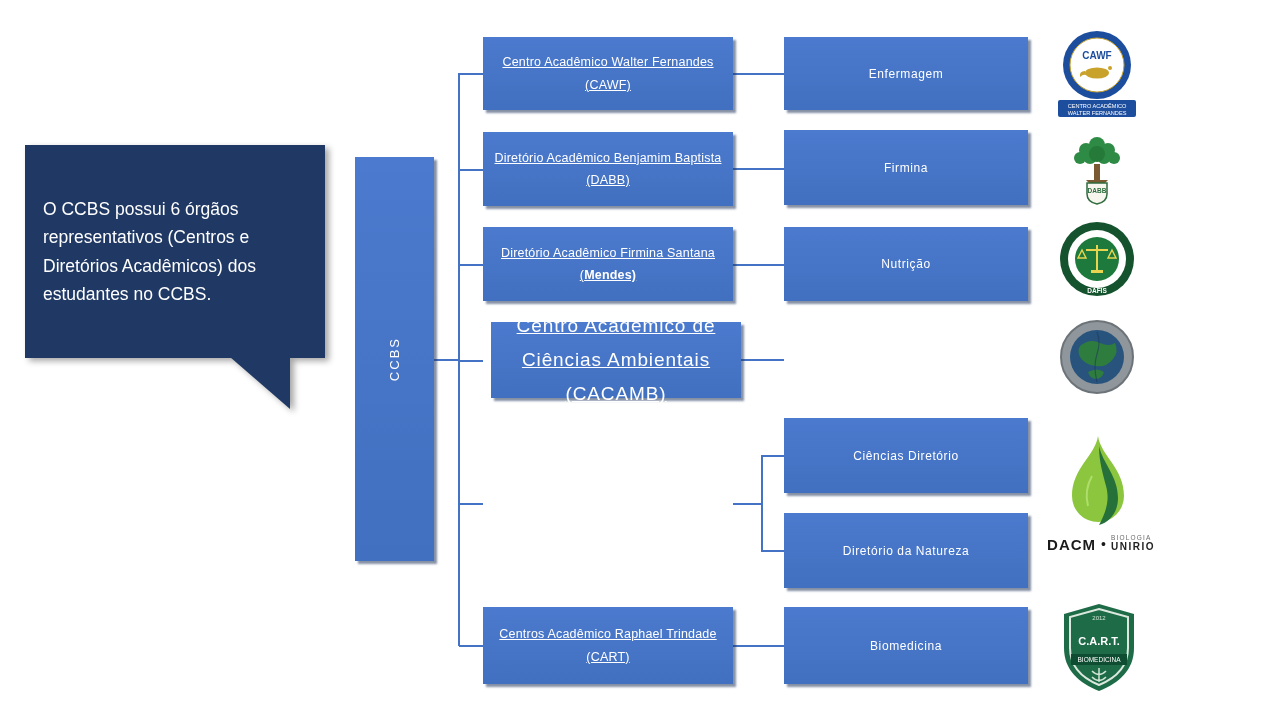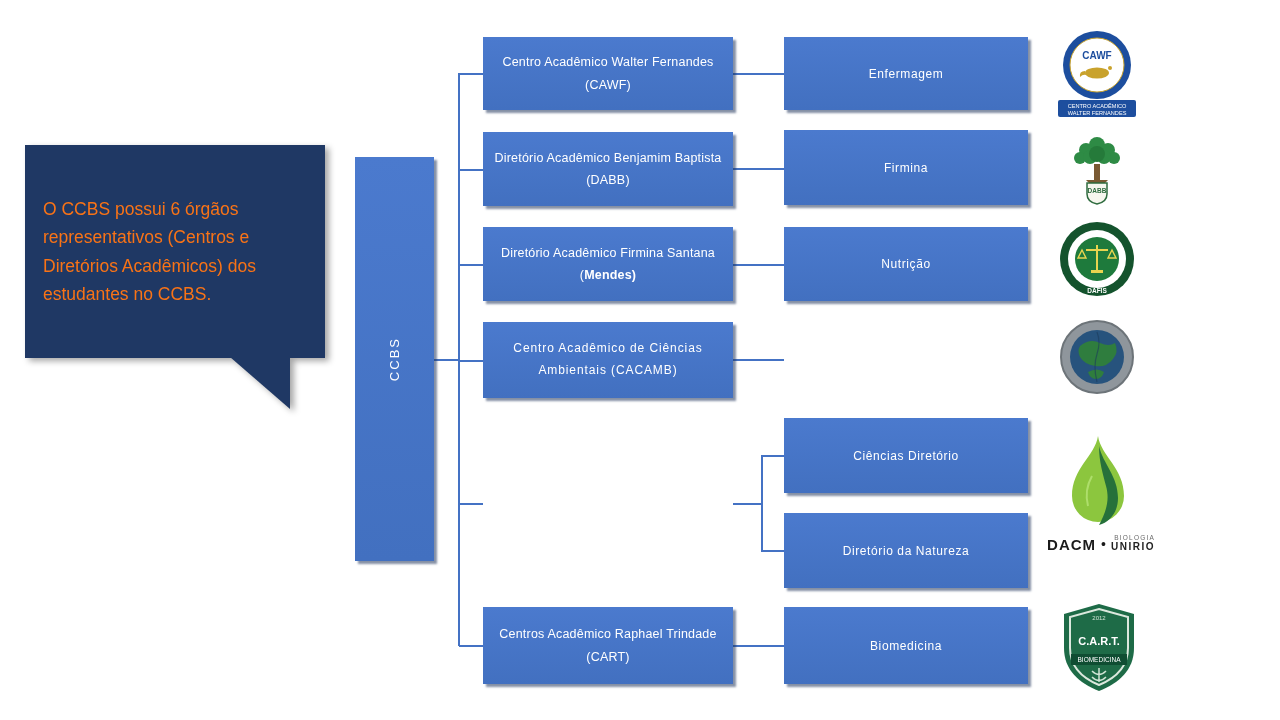--- a/index.html
+++ b/index.html
@@ -12,48 +12,48 @@
   .hline{height:2px;}
   .vline{width:2px;}
   
   .box{
     position:absolute;box-sizing:border-box;
     background:linear-gradient(180deg,#4b7ace 0%,#4270c0 100%);
     box-shadow:3px 3px 2px rgba(33,53,91,.55);
     color:#fff;display:flex;align-items:center;justify-content:center;
     text-align:center;
   }
-  .org-box{font-size:12.5px;line-height:1.8;padding:6px 8px;letter-spacing:.2px;}
-  .org-box.spread{letter-spacing:.9px;font-size:12px;}
+  .org-box{font-size:12.5px;line-height:1.8;padding:6px 8px;letter-spacing:.2px;text-decoration:underline;}
+  .org-box.spread{letter-spacing:.9px;font-size:19px;margin-left:8px;}
   .course-box{font-size:12px;letter-spacing:.6px;}
   .root-box{display:flex;align-items:center;justify-content:center;}
   .root-label{
     writing-mode:vertical-rl;transform:rotate(180deg);
     font-size:13px;letter-spacing:2px;color:#fff;
   }
   
   .callout-wrap{position:absolute;left:0;top:0;filter:drop-shadow(4px 3px 3px rgba(0,0,0,.35));}
   .callout{
     position:absolute;left:25px;top:145px;width:300px;height:213px;
-    background:#1F3864;color:#f97316;box-sizing:border-box;
+    background:#1F3864;color:#ffffff;box-sizing:border-box;
     padding:16px 18px;display:flex;align-items:center;
     font-size:17.5px;line-height:1.62;
   }
   .callout-tail{
     position:absolute;left:230px;top:357px;width:60px;height:52px;
     background:#1F3864;clip-path:polygon(0 0,100% 0,100% 100%);
   }
   
   .dacm-text{
     position:absolute;left:1046px;top:533px;width:110px;height:22px;
     display:flex;align-items:center;justify-content:center;gap:5px;color:#1c1c1c;
   }
   .dacm-acronym{font-weight:bold;font-size:15px;letter-spacing:1px;color:#1b1b1b;}
   .dacm-dot{font-size:14px;color:#1b1b1b;}
-  .dacm-col{display:flex;flex-direction:column;line-height:1.05;text-align:right;}
+  .dacm-col{display:flex;flex-direction:column;line-height:1.05;}
   .dacm-line1{font-size:6.5px;color:#6a6a6a;letter-spacing:1.2px;}
   .dacm-line2{font-size:10px;font-weight:bold;color:#222;letter-spacing:1.5px;}
   svg text{font-family:"Liberation Sans",sans-serif;}
 </style>
 </head>
 <body>
 
 <div class="canvas">
 
   <div class="callout-wrap">

